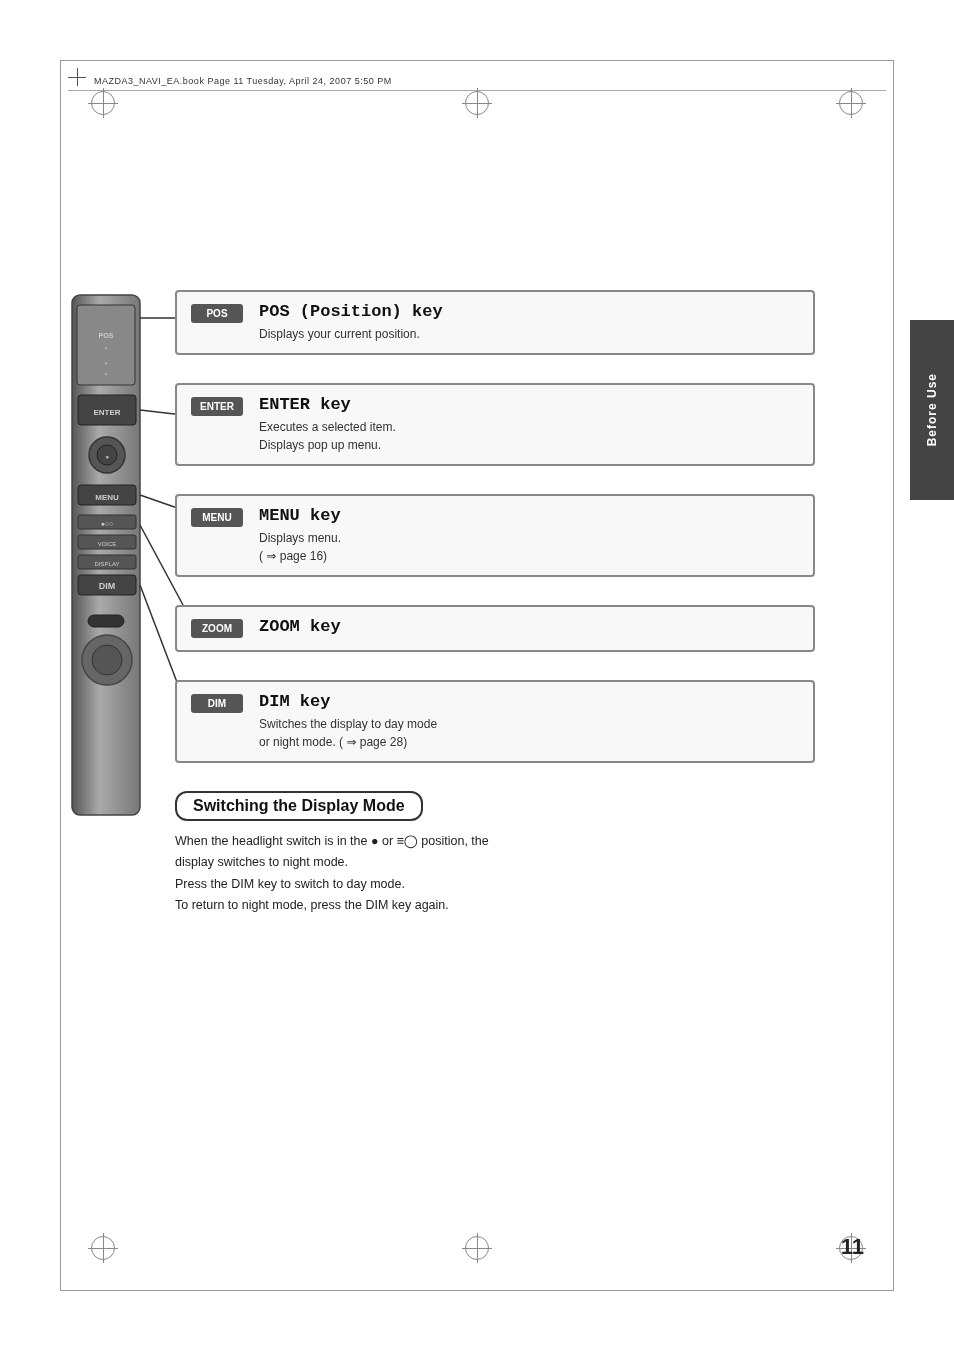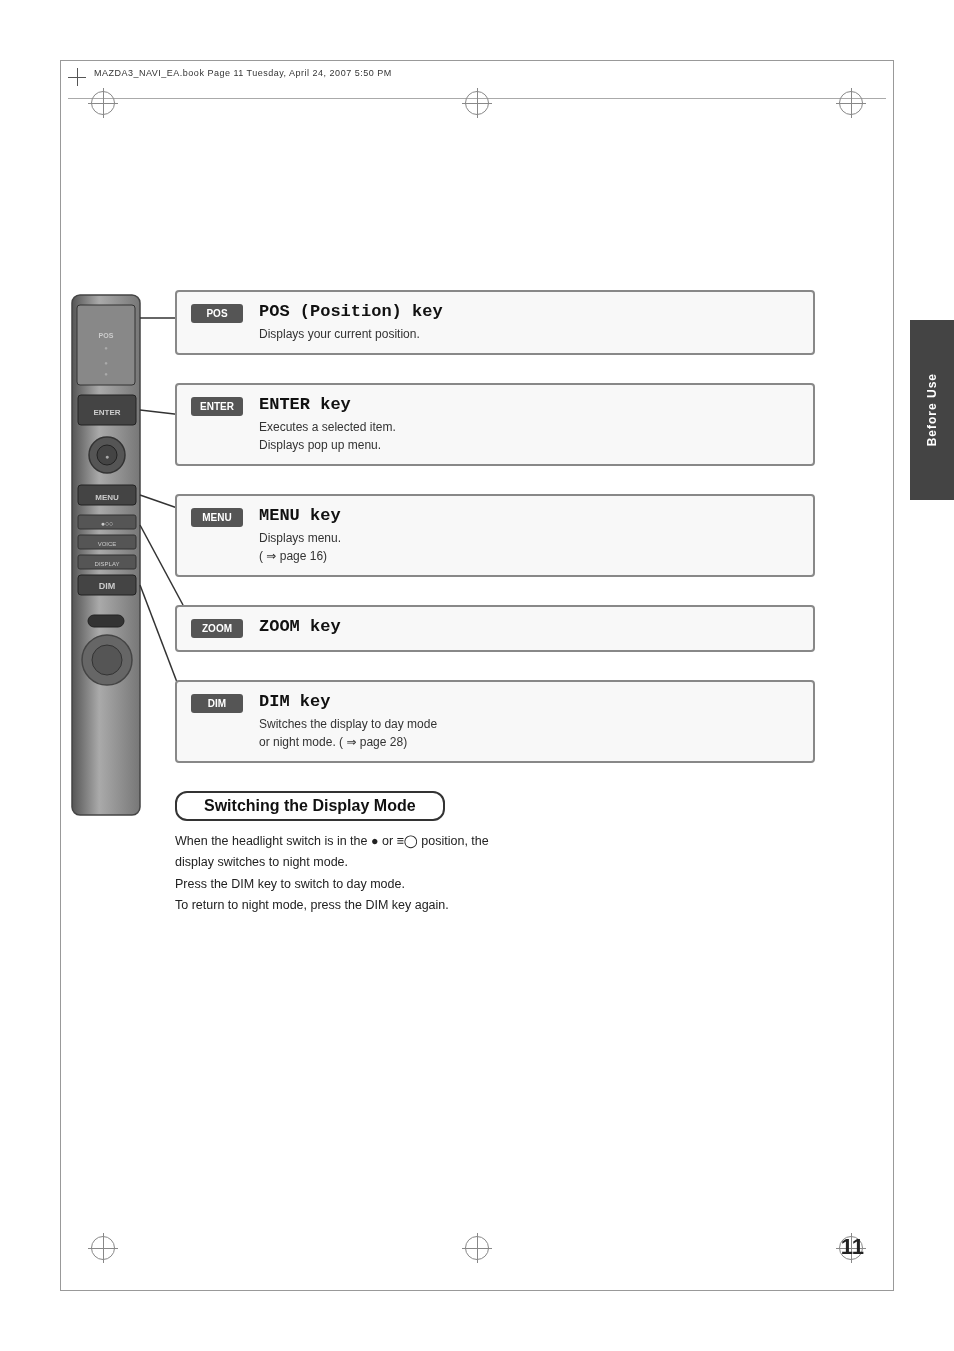--- a/index.html
+++ b/index.html
@@ -24,23 +24,23 @@
       pointer-events: none;
     }
 
     
     .header-bar {
       position: absolute;
       top: 68px;
       left: 68px;
       right: 68px;
       display: flex;
-      align-items: flex-start;
+      align-items: flex-end;
       border-bottom: 1px solid #aaa;
-      padding-bottom: 12px;
+      padding-bottom: 4px;
     }
 
     .header-crosshair {
       width: 18px;
       height: 18px;
       position: relative;
       margin-right: 8px;
       flex-shrink: 0;
     }
 
@@ -202,21 +202,21 @@
 
     
     .display-mode-section {
       margin-top: 10px;
     }
 
     .display-mode-title {
       display: inline-block;
       border: 2px solid #333;
       border-radius: 12px;
-      padding: 4px 27px;
+      padding: 4px 16px;
       font-size: 16px;
       font-weight: bold;
       color: #111;
       margin-bottom: 10px;
     }
 
     .display-mode-text {
       font-size: 12.5px;
       color: #222;
       line-height: 1.7;

